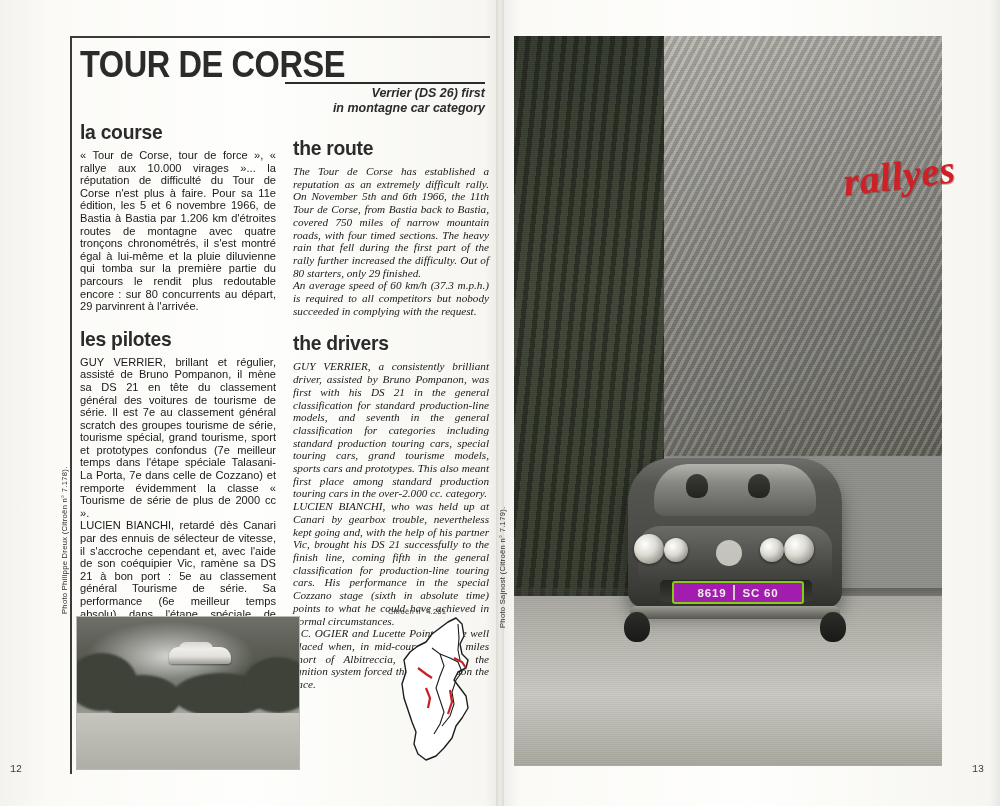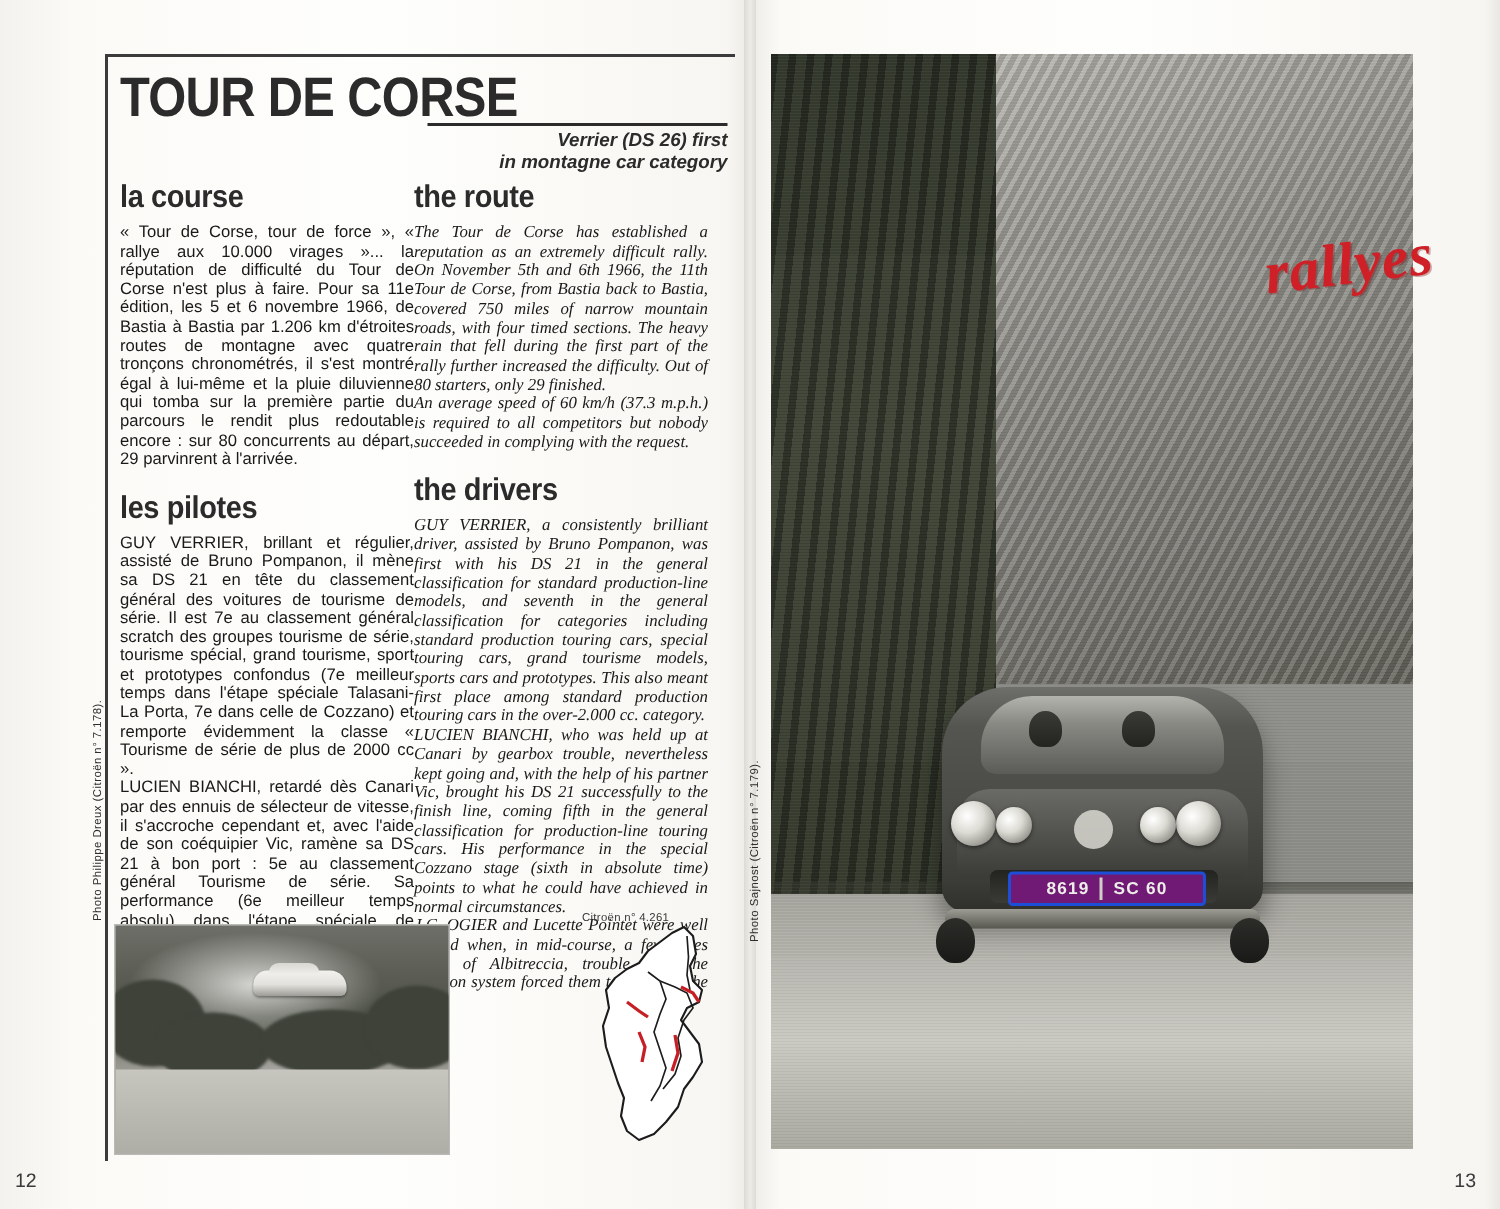--- a/index.html
+++ b/index.html
@@ -44,21 +44,21 @@
   .hdr-rule{position:absolute;right:0;top:38px;width:200px;height:1.5px;background:#2b2b2b;}
   .hdr-en{
     position:absolute;right:0;top:42px;width:200px;text-align:right;
     font-family:"Liberation Sans", sans-serif;
     font-style:italic;font-weight:bold;font-size:12.5px;line-height:15px;color:#2b2b2b;
   }
 
   .cols{position:absolute;left:80px;top:120px;width:408px;}
   .col{position:absolute;top:0;width:196px;}
   .col-fr{left:0;}
-  .col-en{left:196px;}
+  .col-en{left:213px;margin-top:16px;}
 
   h2.sec{
     font-family:"Liberation Sans", sans-serif;
     font-weight:bold;font-size:21px;color:#2b2b2b;
     margin:0 0 5px 0;letter-spacing:-0.3px;
     transform:scaleX(0.92);transform-origin:left center;
   }
   h2.sec2{margin-top:14px;}
 
   p.fr{
@@ -146,21 +146,21 @@
     box-shadow:0 10px 18px rgba(0,0,0,0.4);}
   .ds-glass{position:absolute;left:34px;top:34px;width:162px;height:52px;
     background:linear-gradient(180deg,#b9bab4 0%,#8d8e88 35%,#5c5d58 100%);
     border-radius:34px 34px 10px 10px;opacity:0.92;}
   .ds-hood{position:absolute;left:18px;top:96px;width:194px;height:60px;
     background:linear-gradient(180deg,#6a6b66 0%,#4d4e49 60%,#3a3b36 100%);
     border-radius:22px 22px 8px 8px;}
   .ds-grille{position:absolute;left:40px;top:150px;width:152px;height:22px;
     background:linear-gradient(180deg,#232420,#3a3b36);border-radius:5px;}
   .ds-plate{position:absolute;left:52px;top:151px;width:128px;height:19px;
-    background:#701a75;border:2px solid #1d4ed8;border-radius:3px;
+    background:#a21caf;border:2px solid #84cc16;border-radius:3px;
     display:flex;align-items:center;justify-content:center;gap:7px;}
   .ds-plate span{font-family:"Liberation Sans", sans-serif;font-weight:bold;
     font-size:11.5px;color:#eeeee9;letter-spacing:0.8px;}
   .ds-plate .sep{width:2px;height:15px;background:#cfcfc8;display:inline-block;}
   .ds-lamp{position:absolute;width:30px;height:30px;border-radius:50%;
     background:radial-gradient(circle at 36% 34%, #ffffff 0%, #dcdbd4 40%, #9a9992 75%, #6a6a64 100%);
     box-shadow:0 1px 3px rgba(0,0,0,0.5);}
   .ds-lamp.l1{left:14px;top:104px;}
   .ds-lamp.l2{left:44px;top:108px;width:24px;height:24px;}
   .ds-lamp.r1{left:164px;top:104px;}
@@ -190,22 +190,22 @@
     white-space:nowrap;
   }
   .cred-right{
     position:absolute;left:498px;top:628px;width:156px;height:14px;
     transform:rotate(-90deg);transform-origin:left top;
     font-family:"Liberation Sans", sans-serif;
     font-size:7.6px;color:#2d2d2d;letter-spacing:0.3px;white-space:nowrap;
   }
 
   
-  .folio{position:absolute;bottom:12px;font-family:Liberation Sans, sans-serif;
-    font-size:13px;color:#3a3a3a;}
+  .folio{position:absolute;bottom:31px;font-family:Liberation Mono, monospace;
+    font-size:10px;color:#3a3a3a;}
   .folio.left{left:10px;}
   .folio.right{right:16px;}
 </style>
 </head>
 <body>
 
 <div class="spread">
   <div class="paper-left"></div>
   <div class="paper-right"></div>
   <div class="gutter"></div>

